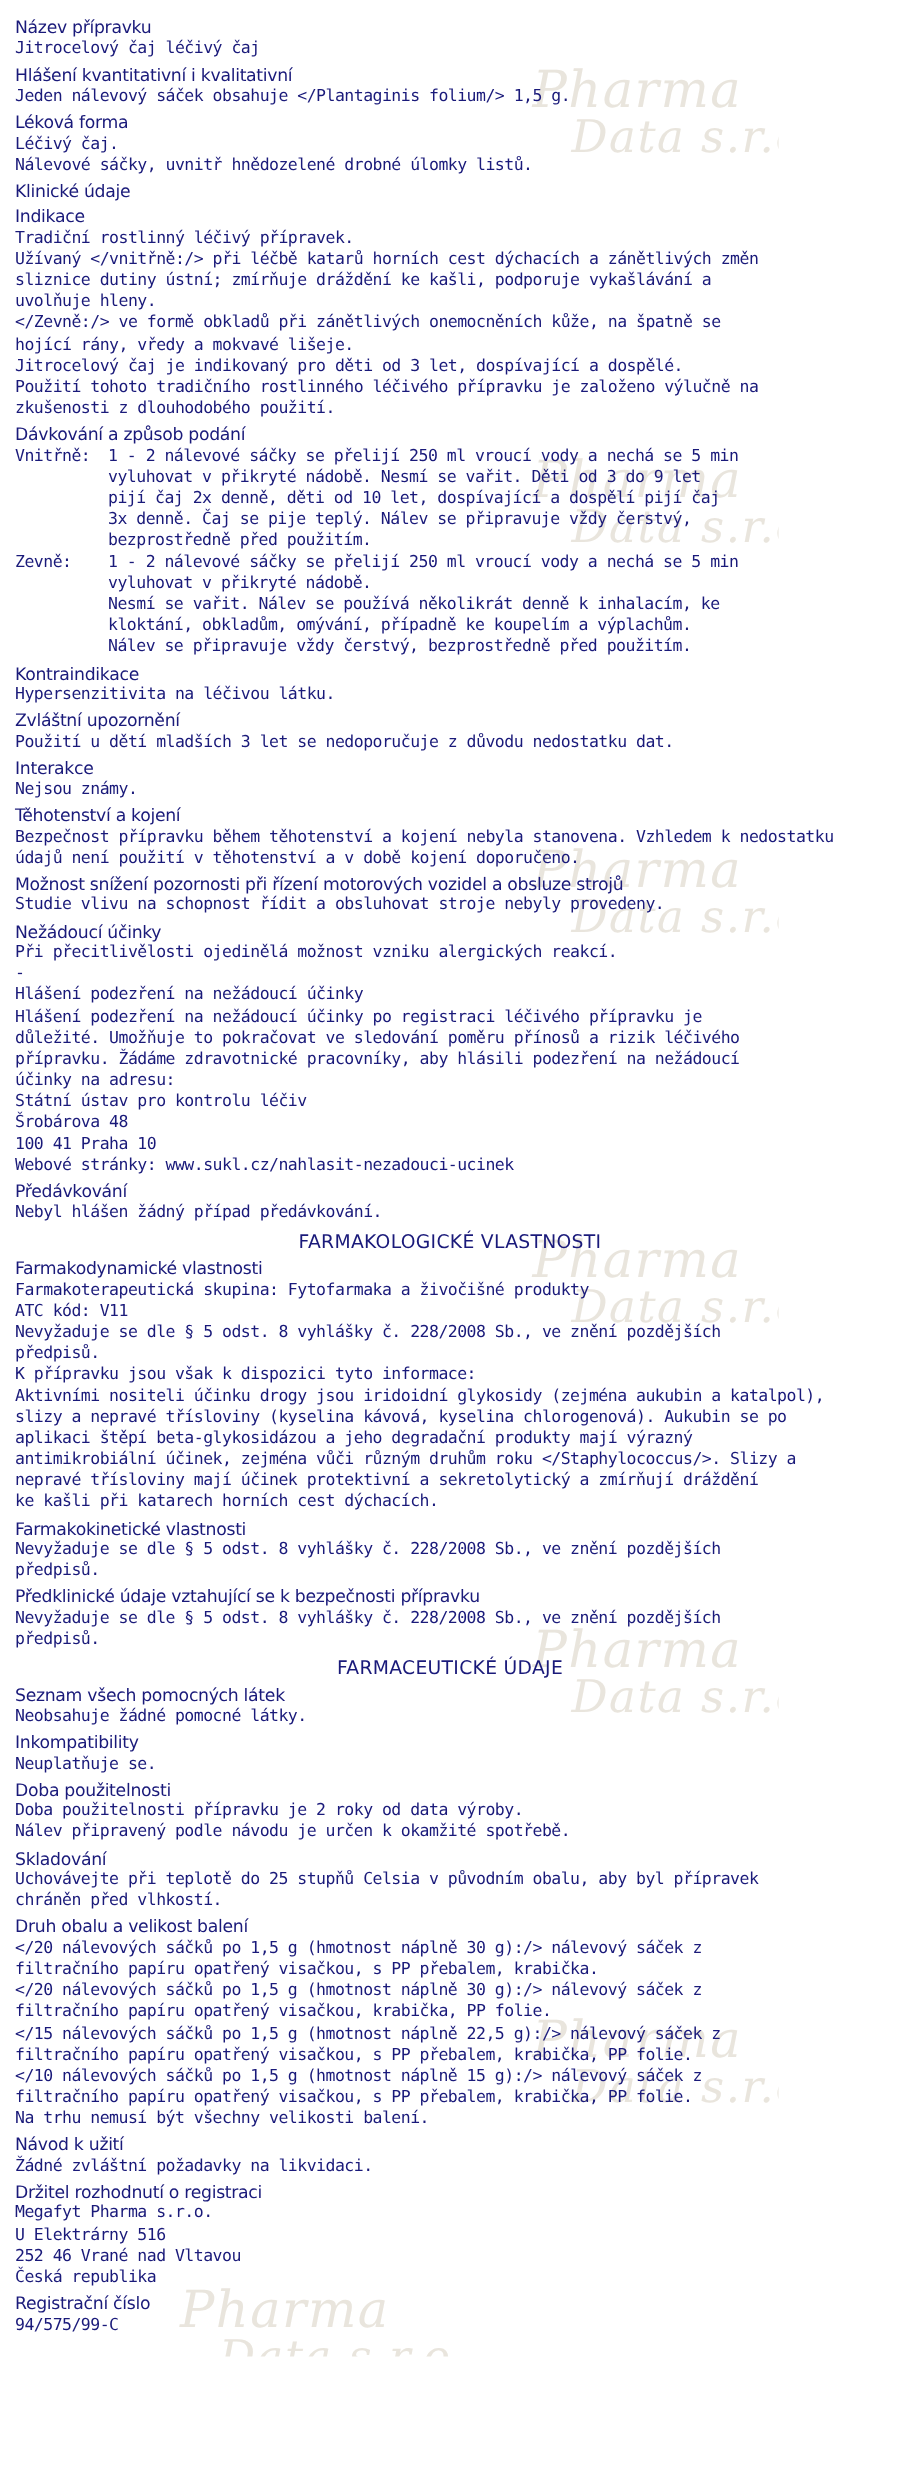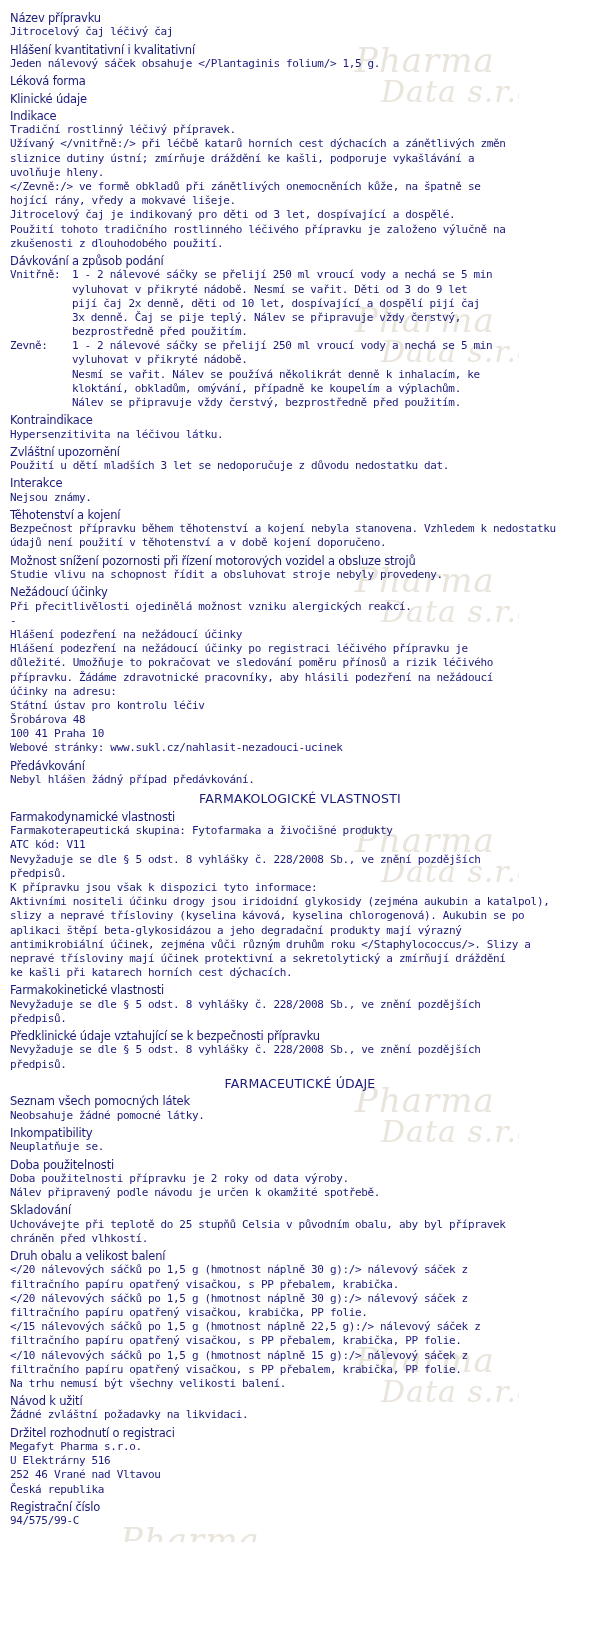--- a/index.html
+++ b/index.html
@@ -113,20 +113,22 @@
       <span class="w2">Data s.r.o.</span>
     </div>
   </div>
 
 <div class="page" id="page">
     <h2 class="sec">Název přípravku</h2>
     <p class="t">Jitrocelový čaj léčivý čaj</p>
     <h2 class="sec">Hlášení kvantitativní i kvalitativní</h2>
     <p class="t">Jeden nálevový sáček obsahuje &lt;/Plantaginis folium/&gt; 1,5 g.</p>
     <h2 class="sec">Léková forma</h2>
+    <p class="t">Léčivý čaj.
+Nálevové sáčky, uvnitř hnědozelené drobné úlomky listů.</p>
     <h2 class="sec">Klinické údaje</h2>
     <h2 class="sec">Indikace</h2>
     <p class="t">Tradiční rostlinný léčivý přípravek.
 Užívaný &lt;/vnitřně:/&gt; při léčbě katarů horních cest dýchacích a zánětlivých změn
 sliznice dutiny ústní; zmírňuje dráždění ke kašli, podporuje vykašlávání a
 uvolňuje hleny.
 &lt;/Zevně:/&gt; ve formě obkladů při zánětlivých onemocněních kůže, na špatně se
 hojící rány, vředy a mokvavé lišeje.
 Jitrocelový čaj je indikovaný pro děti od 3 let, dospívající a dospělé.
 Použití tohoto tradičního rostlinného léčivého přípravku je založeno výlučně na

